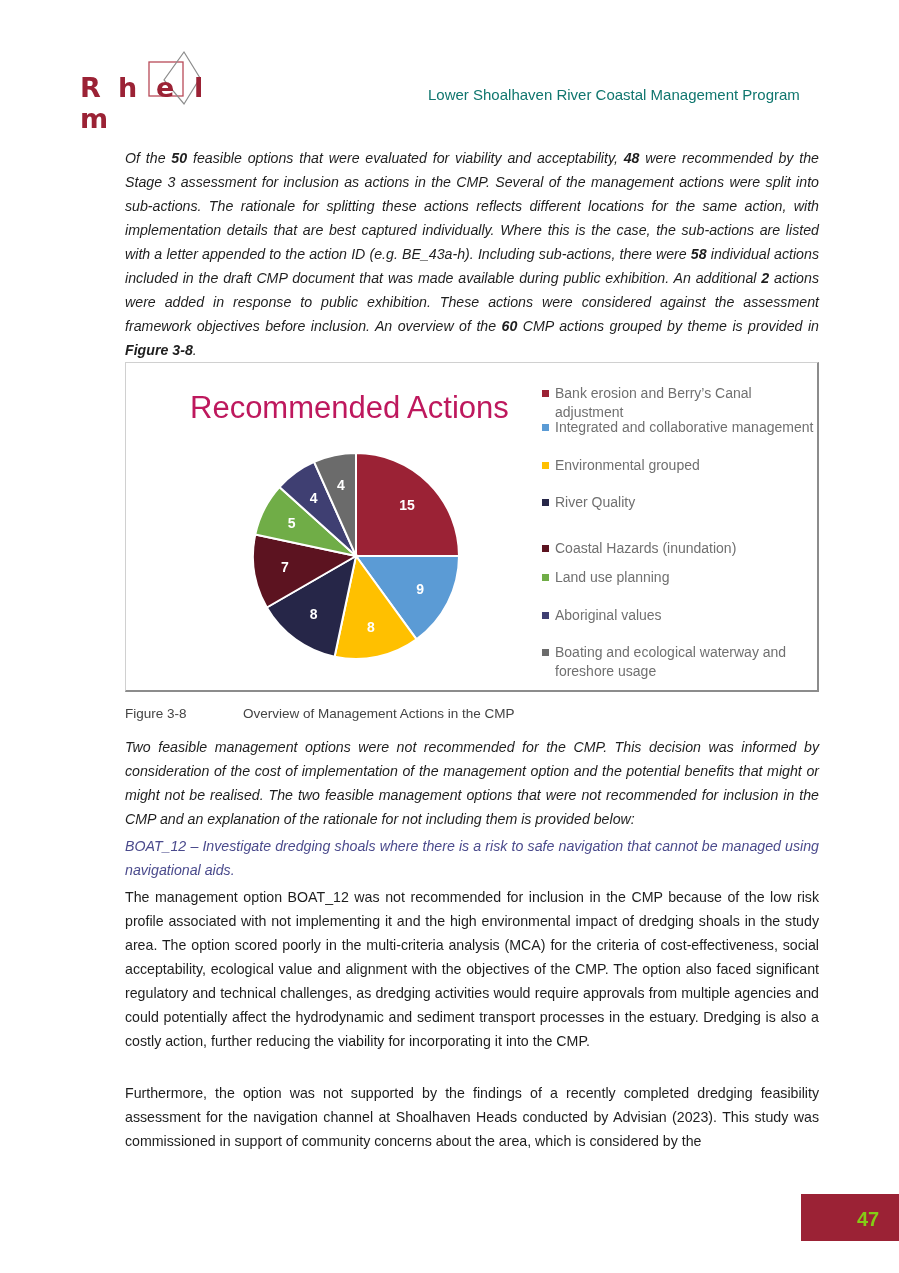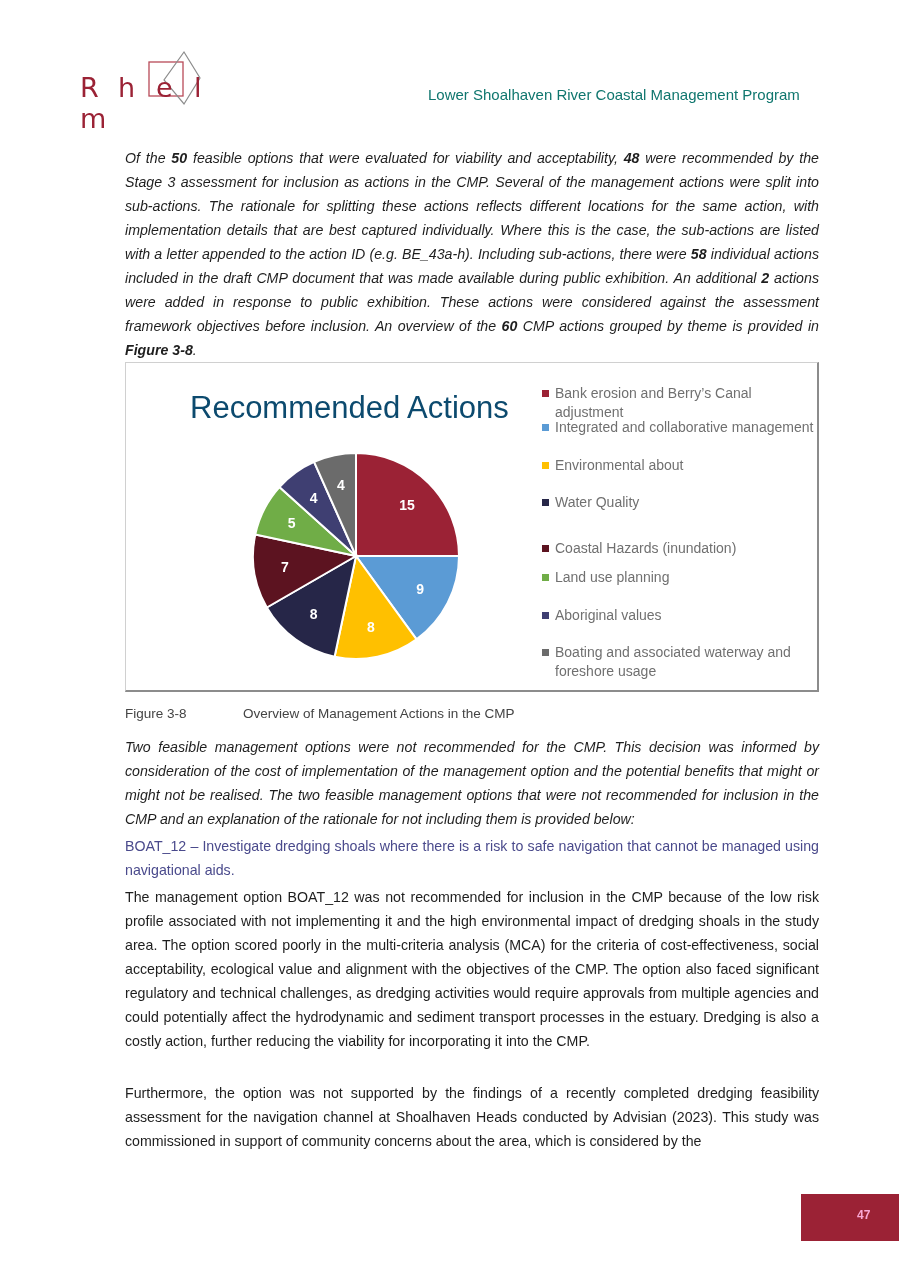--- a/index.html
+++ b/index.html
@@ -1,45 +1,45 @@
 <!DOCTYPE html>
 <html><head>
 <meta charset="utf-8">
 <style>
   html, body { margin: 0; padding: 0; background: #ffffff; }
   body { width: 899px; height: 1273px; position: relative; overflow: hidden;
          font-family: "Liberation Sans", sans-serif; color: #1e1e1e; }
   .logo { position: absolute; left: 80px; top: 50px; width: 160px; height: 60px; }
   .logo-text { position: absolute; left: 0; top: 22px; font-family: "DejaVu Sans", sans-serif;
-               font-weight: normal; font-size: 27px; color: #9b2235; letter-spacing: 0; }
+               font-weight: bold; font-size: 27px; color: #9b2235; letter-spacing: 0; }
   .logo-text span { display: inline-block; width: 38px; }
   .logo svg { position: absolute; left: 0; top: 0; }
   .header-title { position: absolute; left: 428px; top: 86px; font-size: 15px; color: #0f766e; }
   .text { position: absolute; left: 125px; width: 694px; font-size: 14.2px; line-height: 24px;
           text-align: justify; }
   .text b { font-weight: bold; }
   .p1 { top: 146px; font-style: italic; }
   .figure-box { position: absolute; left: 125px; top: 362px; width: 694px; height: 330px;
                 border: 1px solid #d0d0d0; border-right: 2px solid #8c8c8c; border-bottom: 2px solid #8c8c8c;
                 box-sizing: border-box; background: #fff; }
-  .chart-title { position: absolute; left: 190px; top: 390px; font-size: 31px; color: #0c4a6e; }
+  .chart-title { position: absolute; left: 190px; top: 390px; font-size: 31px; color: #be185d; }
   .pie { position: absolute; left: 252px; top: 452px; }
   .legend { position: absolute; left: 540px; top: 380px; width: 275px; }
   .legend-item { position: absolute; left: 0; width: 275px; font-size: 14px; color: #707070; line-height: 19px; }
   .legend-swatch { position: absolute; left: 2px; top: 6px; width: 7px; height: 7px; }
   .legend-label { display: block; margin-left: 15px; }
   .caption { position: absolute; left: 125px; top: 706px; font-size: 13.5px; font-weight: normal; color: #444; }
   .caption .num { display: inline-block; width: 118px; }
   .p2 { top: 735px; font-style: italic; }
   .italic { position: absolute; left: 125px; top: 834px; width: 694px; font-size: 14.2px; line-height: 24px;
-            color: #4a4a8c; text-align: justify; }
+            font-style: italic; color: #4a4a8c; text-align: justify; }
   .p3 { top: 885px; }
   .p4 { top: 1081px; }
   .page-num { position: absolute; left: 801px; top: 1194px; width: 98px; height: 47px; background: #9b2235;
-              color: #f9a8d4; font-size: 12px; font-weight: bold; }
+              color: #84cc16; font-size: 20px; font-weight: bold; }
   .page-num span { position: absolute; left: 56px; top: 14px; }
 </style>
 </head>
 <body>
 
 <div class="logo">
   <svg width="160" height="60">
     <rect x="69" y="12" width="34" height="34" fill="none" stroke="#b84a58" stroke-width="1.3"></rect>
     <polygon points="104,2 120,28 104,54 84,30" fill="none" stroke="#8c8c8c" stroke-width="1.2"></polygon>
   </svg>
@@ -75,41 +75,41 @@
     <div class="legend-item" style="top: 4px;">
       <span class="legend-swatch" style="background: rgb(155, 34, 53);"></span>
       <span class="legend-label">Bank erosion and Berry’s Canal adjustment</span>
     </div>
     <div class="legend-item" style="top: 38px;">
       <span class="legend-swatch" style="background: rgb(91, 155, 213);"></span>
       <span class="legend-label">Integrated and collaborative management</span>
     </div>
     <div class="legend-item" style="top: 76px;">
       <span class="legend-swatch" style="background: rgb(255, 192, 0);"></span>
-      <span class="legend-label">Environmental about</span>
+      <span class="legend-label">Environmental grouped</span>
     </div>
     <div class="legend-item" style="top: 113px;">
       <span class="legend-swatch" style="background: rgb(38, 38, 72);"></span>
-      <span class="legend-label">Water Quality</span>
+      <span class="legend-label">River Quality</span>
     </div>
     <div class="legend-item" style="top: 159px;">
       <span class="legend-swatch" style="background: rgb(92, 19, 32);"></span>
       <span class="legend-label">Coastal Hazards (inundation)</span>
     </div>
     <div class="legend-item" style="top: 188px;">
       <span class="legend-swatch" style="background: rgb(112, 173, 71);"></span>
       <span class="legend-label">Land use planning</span>
     </div>
     <div class="legend-item" style="top: 226px;">
       <span class="legend-swatch" style="background: rgb(63, 63, 114);"></span>
       <span class="legend-label">Aboriginal values</span>
     </div>
     <div class="legend-item" style="top: 263px;">
       <span class="legend-swatch" style="background: rgb(107, 107, 107);"></span>
-      <span class="legend-label">Boating and associated waterway and foreshore usage</span>
+      <span class="legend-label">Boating and ecological waterway and foreshore usage</span>
     </div>
   </div>
 
 <div class="caption">
   <span class="num">Figure 3-8</span><span>Overview of Management Actions in the CMP</span>
 </div>
 
 <div class="text p2">Two feasible management options were not recommended for the CMP. This decision was informed by consideration of the cost of implementation of the management option and the potential benefits that might or might not be realised. The two feasible management options that were not recommended for inclusion in the CMP and an explanation of the rationale for not including them is provided below:</div>
 <div class="italic">BOAT_12 – Investigate dredging shoals where there is a risk to safe navigation that cannot be managed using navigational aids.</div>
 <div class="text p3">The management option BOAT_12 was not recommended for inclusion in the CMP because of the low risk profile associated with not implementing it and the high environmental impact of dredging shoals in the study area. The option scored poorly in the multi-criteria analysis (MCA) for the criteria of cost-effectiveness, social acceptability, ecological value and alignment with the objectives of the CMP. The option also faced significant regulatory and technical challenges, as dredging activities would require approvals from multiple agencies and could potentially affect the hydrodynamic and sediment transport processes in the estuary. Dredging is also a costly action, further reducing the viability for incorporating it into the CMP.</div>

